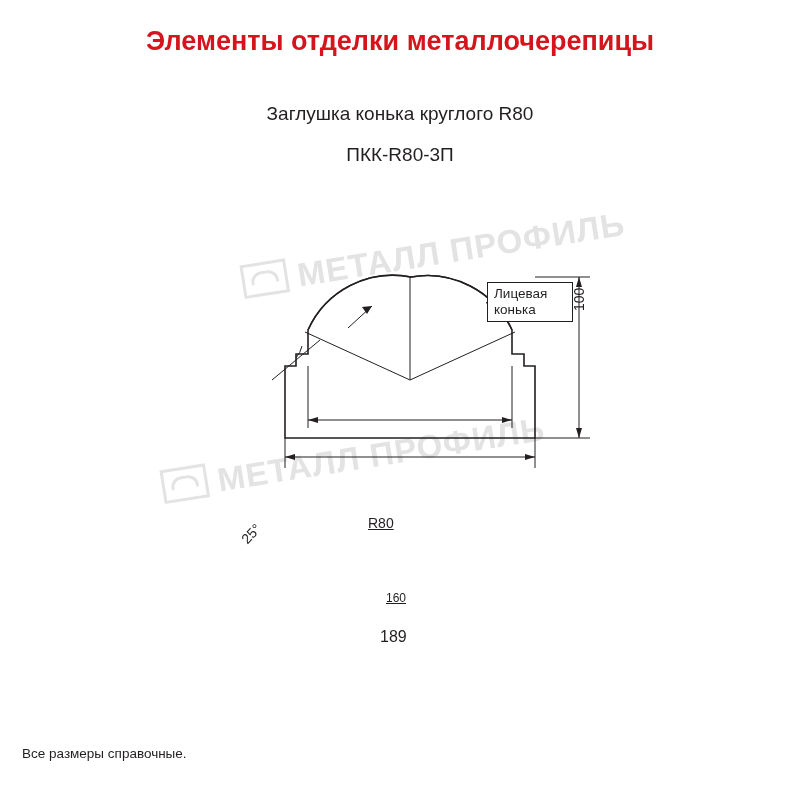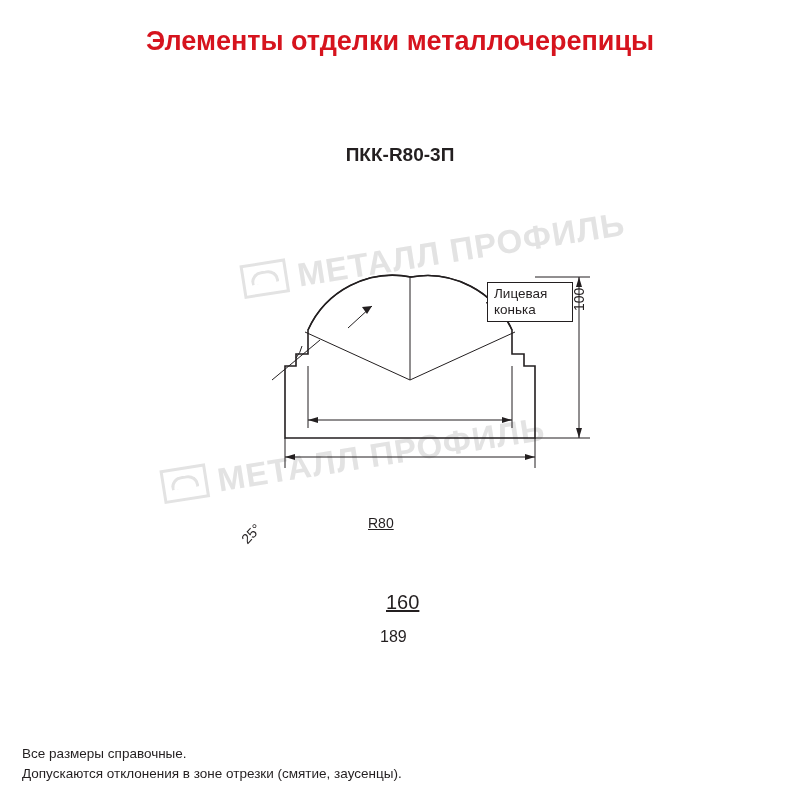--- a/index.html
+++ b/index.html
@@ -38,21 +38,20 @@
     font-size: 19px;
     color: #231f20;
   }
   .code {
     position: absolute;
     left: 0; top: 144px;
     width: 800px;
     text-align: center;
     font-size: 19px;
     color: #231f20;
-    font-weight: bold;
   }
   .footnotes {
     position: absolute;
     left: 22px;
     top: 744px;
     font-size: 13.5px;
     line-height: 20px;
     color: #231f20;
   }
   .footnotes div { white-space: nowrap; }
@@ -113,20 +112,21 @@
     text-align: left;
     color: #231f20;
   }
 </style>
 </head>
 <body>
 
 <div class="page">
 
   <div class="title">Элементы отделки металлочерепицы</div>
+  <div class="subtitle">Заглушка конька круглого R80</div>
   <div class="code">ПКК-R80-3П</div>
 
   <div class="watermarks">
     <div class="wm wm1"><span class="wm-ico"></span><span>МЕТАЛЛ ПРОФИЛЬ</span></div>
     <div class="wm wm2"><span class="wm-ico"></span><span>МЕТАЛЛ ПРОФИЛЬ</span></div>
   </div>
 
   <svg class="drawing" viewBox="0 0 800 420">
 
     <g fill="none" stroke="#231f20" stroke-width="1.6" stroke-linejoin="miter">
@@ -192,26 +192,25 @@
     </g>
 
     <g stroke="#231f20" stroke-width="1" fill="none">
       <path d="M 296 178 A 28 28 0 0 0 302 166"></path>
     </g>
   </svg>
 
   <div class="label" style="left:368px; top:515px; transform:translate(0,0);text-decoration:underline;">R80</div>
   <div class="label" style="left:238px; top:536px; transform:rotate(-47deg); transform-origin:left top;">25°</div>
   <div class="label" style="left:571px; top:311px; transform:rotate(-90deg); transform-origin:left top;">100</div>
-  <div class="label" style="left:386px; top:591px; font-size:20px;text-decoration:underline;">160</div>
+  <div class="label" style="left:386px; top:591px; font-size:12px;text-decoration:underline;">160</div>
   <div class="label" style="left:380px; top:628px; font-size:16px;">189</div>
 
   <div class="label-box" style="left:487px; top:282px; width:72px;">
     <div>Лицевая</div>
     <div>конька</div>
   </div>
 
   <div class="footnotes">
     <div>Все размеры справочные.</div>
-    <div>Допускаются отклонения в зоне отрезки (смятие, заусенцы).</div>
   </div>
 
 </div>
 
 </body></html>

